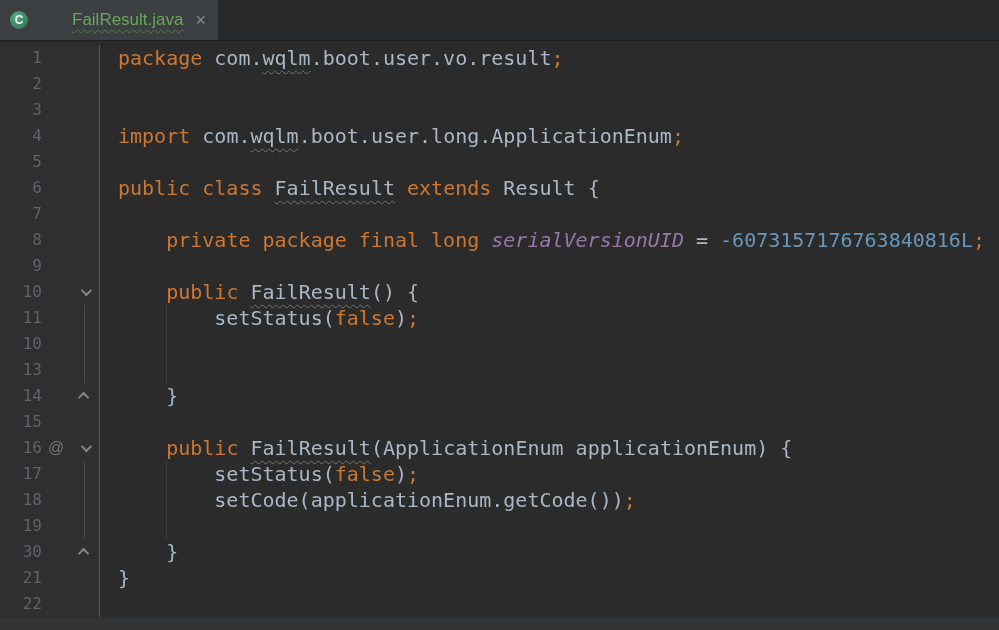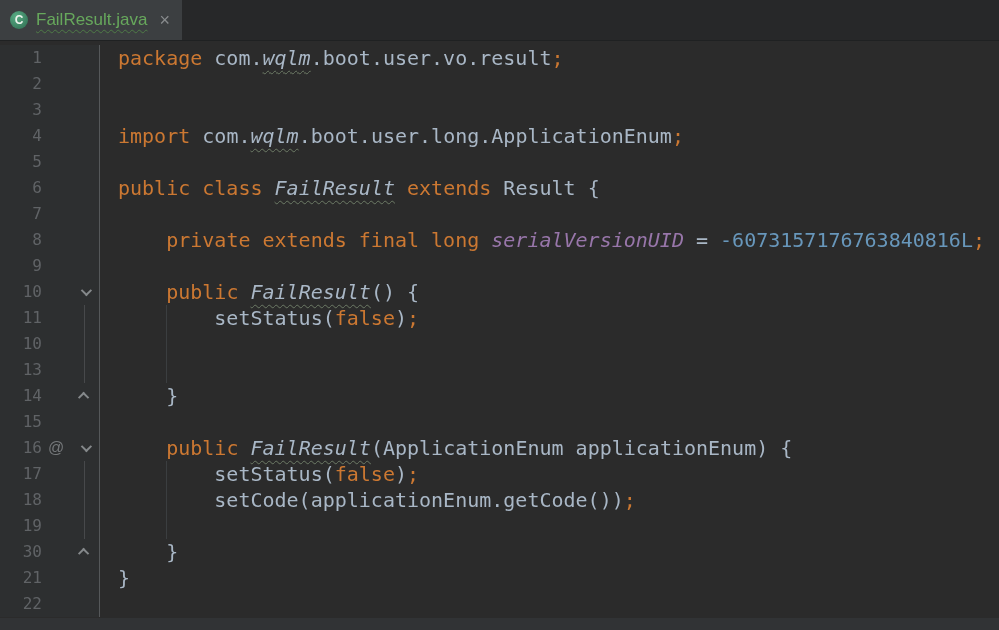--- a/index.html
+++ b/index.html
@@ -40,20 +40,21 @@
   }
   .tab-label {
     color: var(--tab-green, #67A85C);
     font-family:"Liberation Sans", sans-serif;
     font-size:17px;
     text-decoration-line: underline;
     text-decoration-style: wavy;
     text-decoration-color: #4E7A46;
     text-decoration-thickness: 1px;
     text-underline-offset: 4px;
+    margin-left: 36px;
   }
   .tab-close {
     color:#888B8D;
     font-family:"Liberation Sans", sans-serif;
     font-size:18px;
     line-height:1;
     margin-left:4px;
   }
 
   
@@ -119,21 +120,20 @@
   .tok-p   { color: var(--plain, #A9B7C6); }
   .tok-f   { color: var(--field, #9876AA); font-style:italic; }
   .tok-num { color: var(--number, #6897BB); }
   .tok-typo {
     color: var(--plain, #A9B7C6);
     text-decoration-line: underline;
     text-decoration-style: wavy;
     text-decoration-color: var(--typo, #6C7A65);
     text-decoration-thickness: 1px;
     text-underline-offset: 5px;
-    font-style: italic;
   }
 
   .bottom-strip {
     position:absolute;
     left:0; right:0; bottom:0;
     height:12px;
     background:#313335;
   }
 </style>
 </head>
@@ -191,21 +191,21 @@
       <div class="line">
         <span class="ln">7</span>
         <span class="ann"></span>
         <span class="fold"></span>
         <span class="code"></span>
       </div>
       <div class="line">
         <span class="ln">8</span>
         <span class="ann"></span>
         <span class="fold"></span>
-        <span class="code"><span class="tok-p">    </span><span class="tok-k">private extends final long </span><span class="tok-f">serialVersionUID</span><span class="tok-p"> = </span><span class="tok-num">-6073157176763840816L</span><span class="tok-o">;</span></span>
+        <span class="code"><span class="tok-p">    </span><span class="tok-k">private package final long </span><span class="tok-f">serialVersionUID</span><span class="tok-p"> = </span><span class="tok-num">-6073157176763840816L</span><span class="tok-o">;</span></span>
       </div>
       <div class="line">
         <span class="ln">9</span>
         <span class="ann"></span>
         <span class="fold"></span>
         <span class="code"></span>
       </div>
       <div class="line">
         <span class="ln">10</span>
         <span class="ann"></span>

